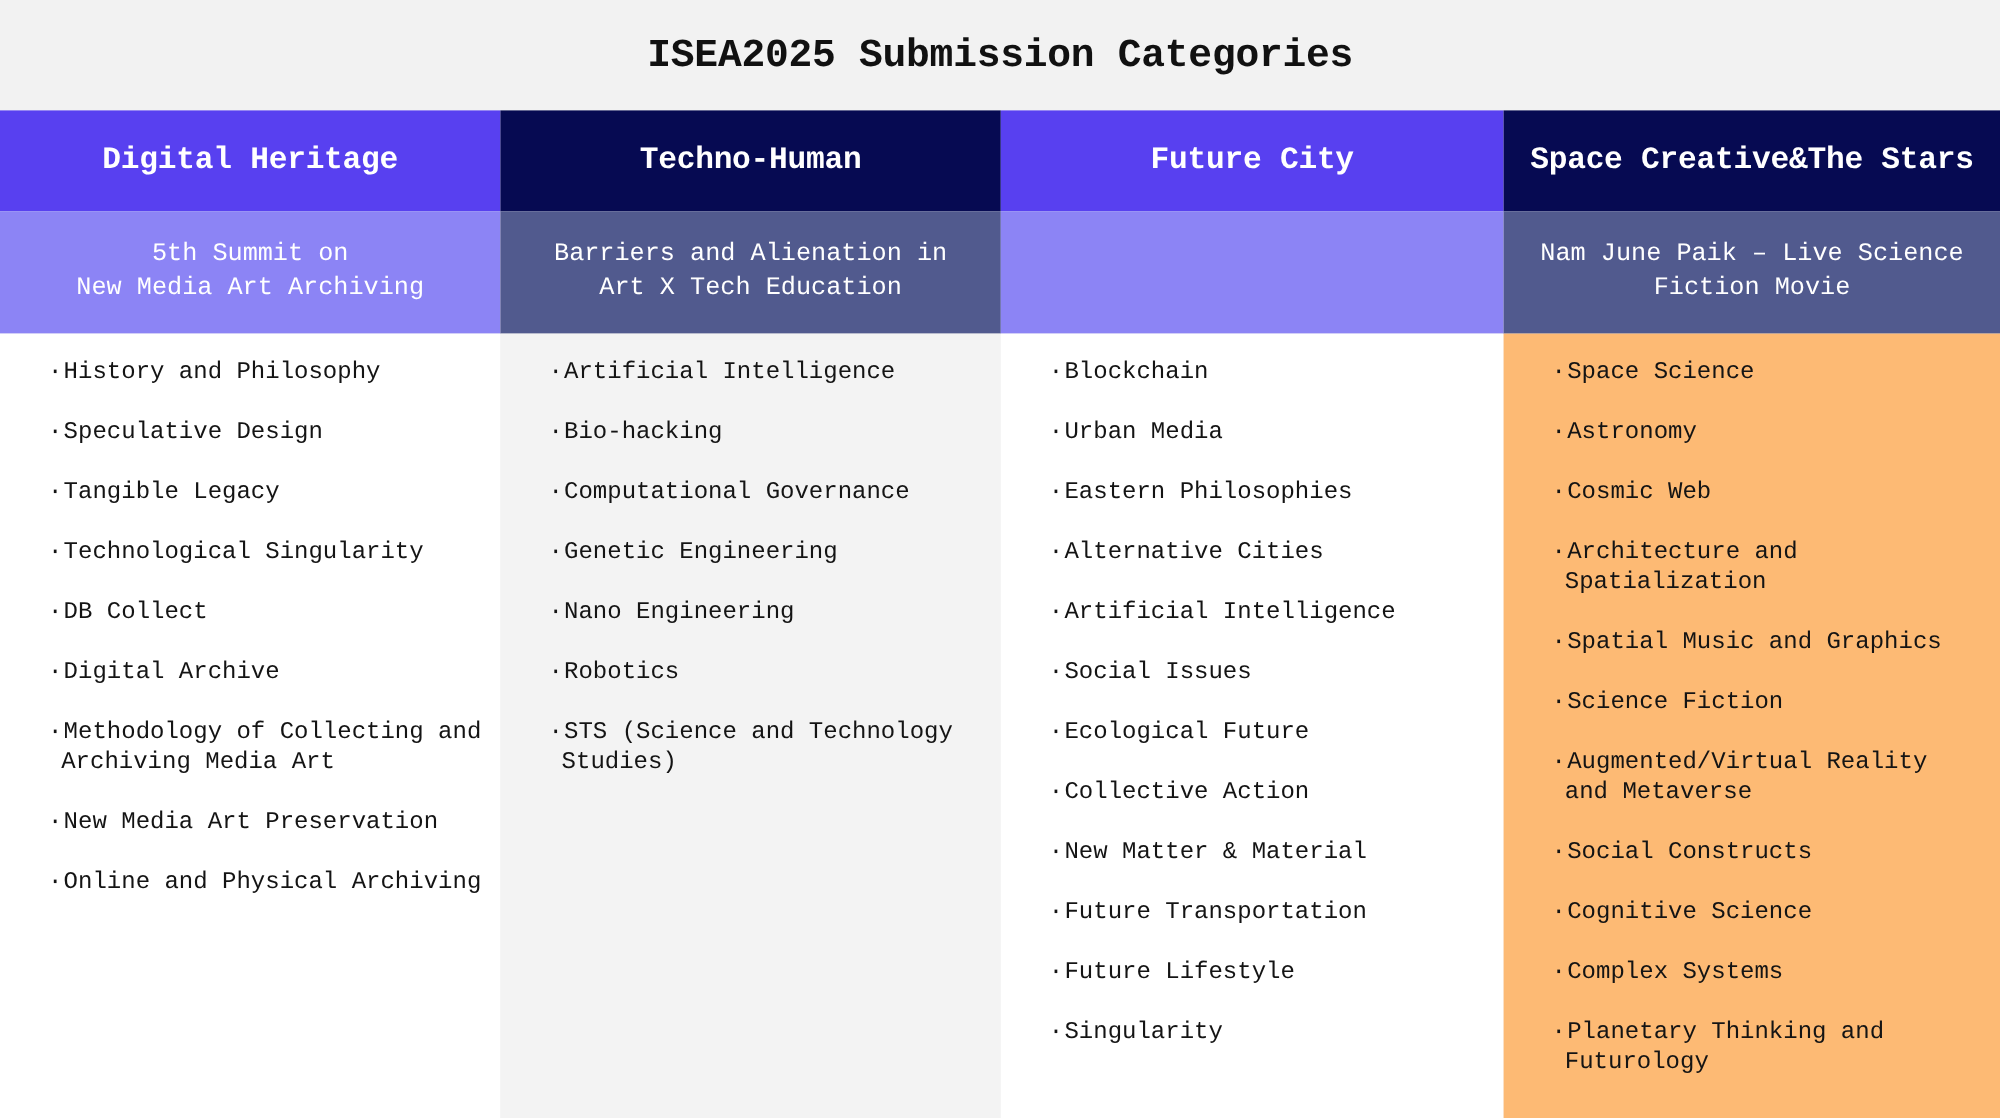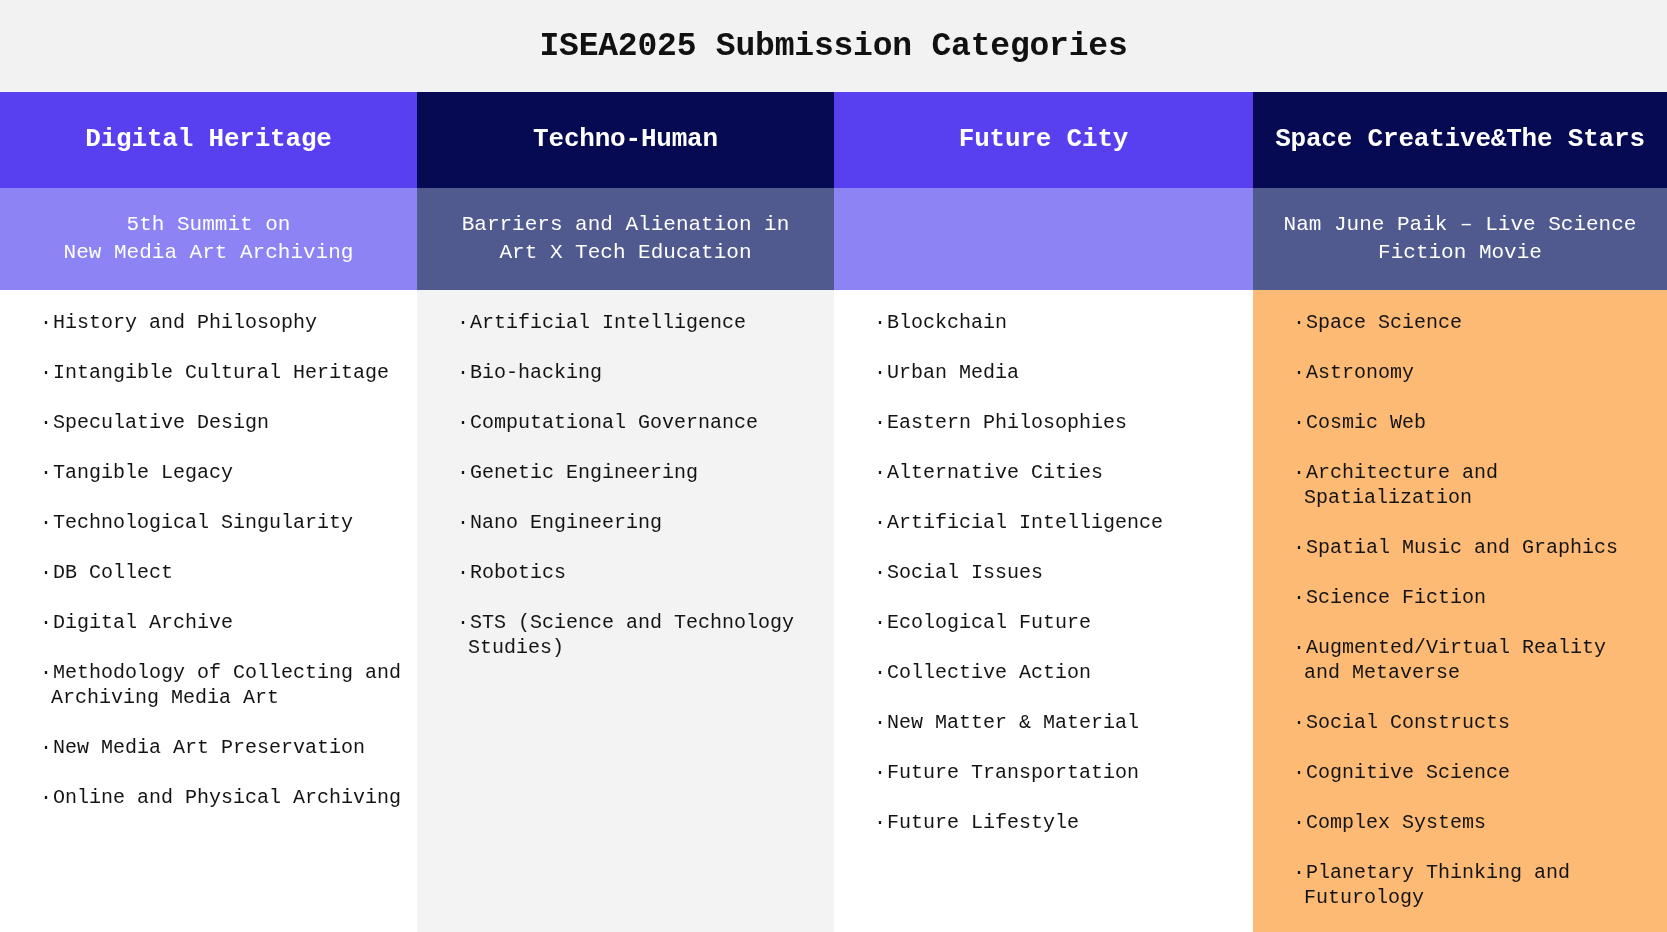--- a/index.html
+++ b/index.html
@@ -51,21 +51,21 @@
     flex-direction: column;
     flex: 0 0 auto;
     box-sizing: border-box;
   }
   .col-0 { width: 417px; }
   .col-1 { width: 417px; }
   .col-2 { width: 419px; }
   .col-3 { width: 414px; }
 
   .cat-head {
-    height: 96px;
+    height: 84px;
     display: flex;
     align-items: center;
     justify-content: center;
     box-sizing: border-box;
     padding: 0 8px;
   }
   .cat-head-label {
     color: #ffffff;
     font-size: 26px;
     font-weight: 700;
@@ -133,21 +133,20 @@
       <div class="cat-head" style="background: rgb(88, 64, 240);">
         <div class="cat-head-label">Digital Heritage</div>
       </div>
       <div class="cat-sub" style="background: rgb(140, 132, 245);">
         <div class="cat-sub-label">5th Summit on
 New Media Art Archiving</div>
       </div>
       <div class="cat-body" style="background: rgb(255, 255, 255);">
         <ul class="topic-list">
             <li class="topic-item">History and Philosophy</li>
-            <li class="topic-item">Intangible Cultural Heritage</li>
             <li class="topic-item">Speculative Design</li>
             <li class="topic-item">Tangible Legacy</li>
             <li class="topic-item">Technological Singularity</li>
             <li class="topic-item">DB Collect</li>
             <li class="topic-item">Digital Archive</li>
             <li class="topic-item">Methodology of Collecting and Archiving Media Art</li>
             <li class="topic-item">New Media Art Preservation</li>
             <li class="topic-item">Online and Physical Archiving</li>
           </ul>
       </div>
@@ -187,20 +186,21 @@
             <li class="topic-item">Urban Media</li>
             <li class="topic-item">Eastern Philosophies</li>
             <li class="topic-item">Alternative Cities</li>
             <li class="topic-item">Artificial Intelligence</li>
             <li class="topic-item">Social Issues</li>
             <li class="topic-item">Ecological Future</li>
             <li class="topic-item">Collective Action</li>
             <li class="topic-item">New Matter &amp; Material</li>
             <li class="topic-item">Future Transportation</li>
             <li class="topic-item">Future Lifestyle</li>
+            <li class="topic-item">Singularity</li>
           </ul>
       </div>
     </div>
 
     <div class="col col-3">
       <div class="cat-head" style="background: rgb(6, 10, 82);">
         <div class="cat-head-label">Space Creative&amp;The Stars</div>
       </div>
       <div class="cat-sub" style="background: rgb(81, 90, 142);">
         <div class="cat-sub-label">Nam June Paik – Live Science

